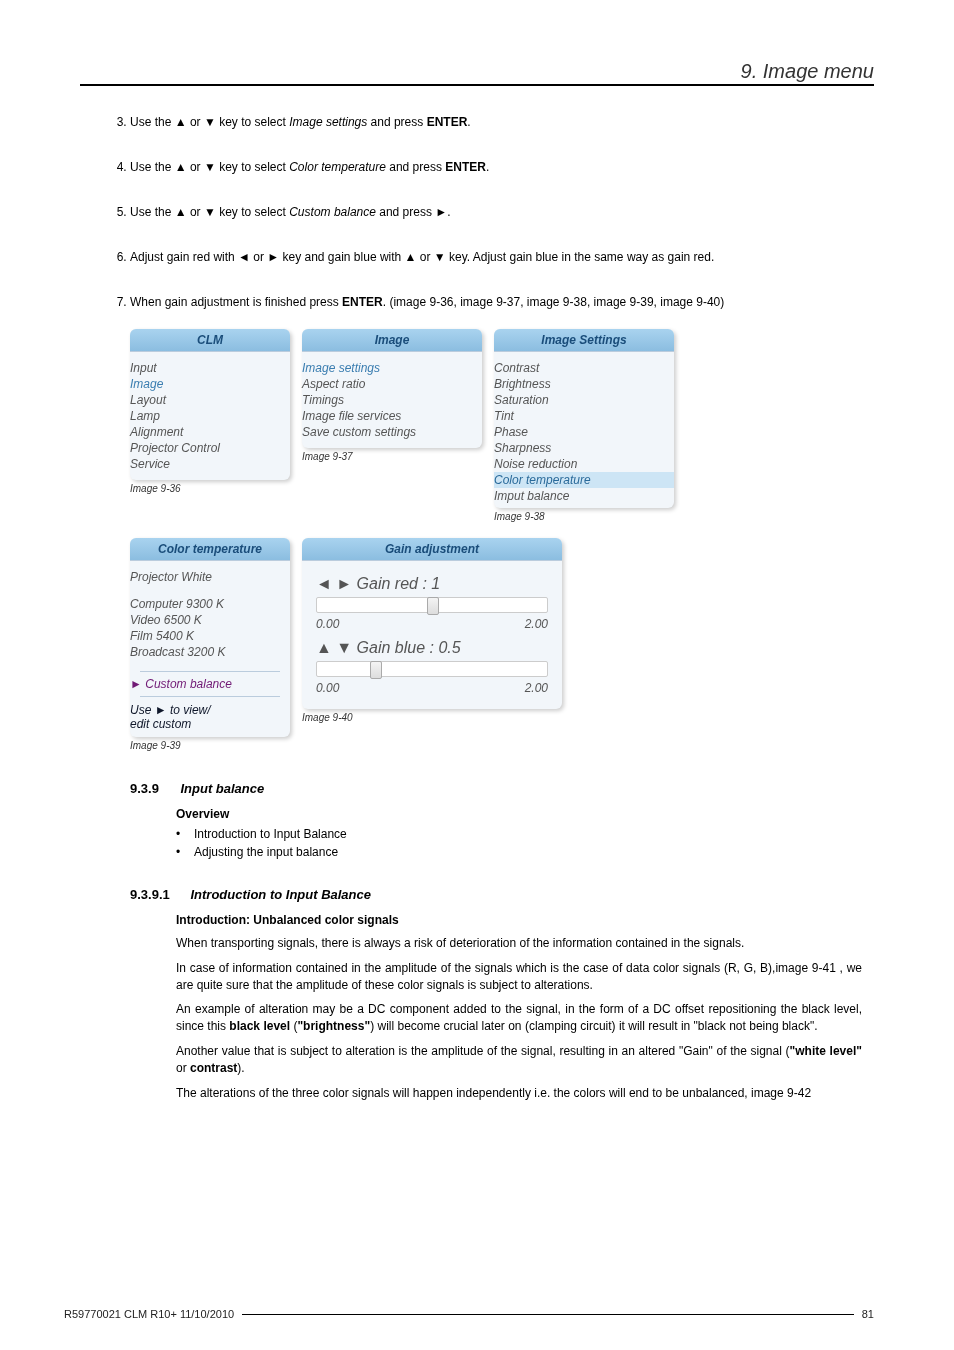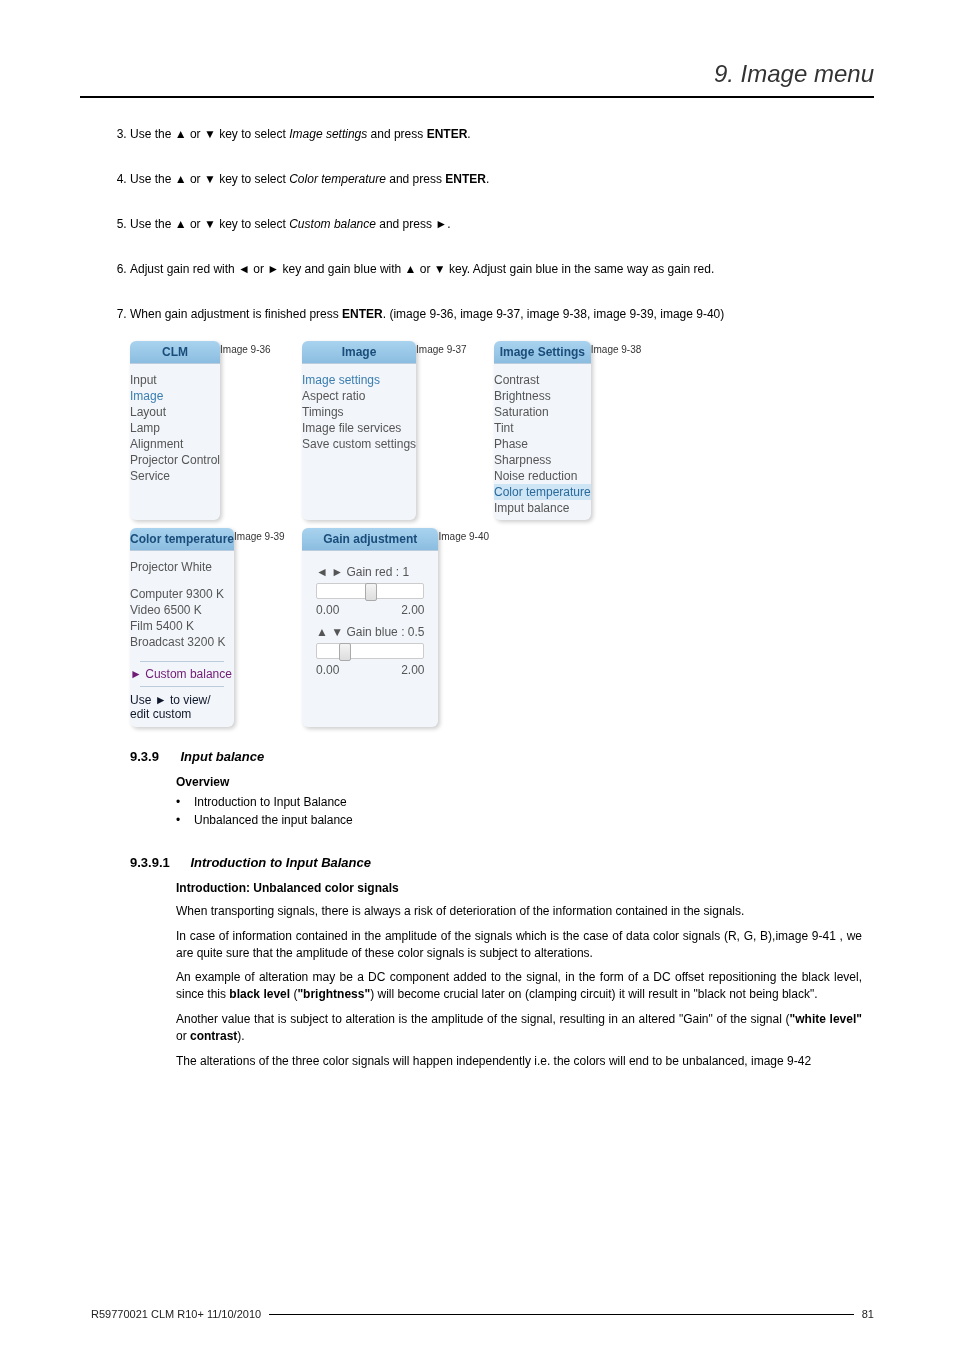--- a/index.html
+++ b/index.html
@@ -1,48 +1,48 @@
 <!DOCTYPE html>
 <html><head>
 <meta charset="utf-8">
 <style>
   html,body{margin:0;padding:0;background:#fff;font-family:Arial,Helvetica,sans-serif;color:#000;}
   .page{width:954px;min-height:1350px;box-sizing:border-box;padding:60px 80px 40px 80px;position:relative;}
-  .chapter-title{font-style:italic;font-size:24px;text-align:right;color:#333;margin-bottom:8px;}
+  .chapter-title{font-style:italic;font-size:20px;text-align:right;color:#333;margin-bottom:1px;}
   .hr{border-bottom:2px solid #000;margin-bottom:18px;}
   ol.steps{margin:0 0 18px 50px;padding:0;font-size:12px;line-height:1.5;}
   ol.steps li{margin-bottom:8px;margin-top:27px;}
   .steps .sub{margin:4px 0 0 0;}
   .tri{font-family:Arial;}
   .figrow{display:flex;gap:12px;margin-left:50px;margin-bottom:8px;}
   .panel{background:#f2f6fa;border-radius:6px;box-shadow:2px 2px 4px rgba(0,0,0,.2);font-size:12px;color:#555;box-sizing:border-box;}
   .panel-title{background:linear-gradient(#a9d3ef,#8bbde0);color:#1a4d7a;font-weight:bold;text-align:center;border-radius:6px 6px 0 0;padding:4px 0;border-bottom:1px solid #bcd;}
   .panel-items{padding:8px 0;text-align:left;}
   .panel-items div{padding:1px 0;}
   .hl{color:#3a7db0;}
   .hl-row{background:#cde5f5;color:#2a6a9a;}
   .figcap{font-size:10px;color:#333;margin:3px 0 8px 0;}
-  .col{display:flex;flex-direction:row;}
+  .col{display:flex;flex-direction:column;font-style:italic;}
   .divider{height:1px;background:#bcd;margin:2px 10px;}
   .note{color:#701a75;}
   .gain{padding:10px 14px 14px;}
-  .gain-label{font-size:12px;color:#555;margin:4px 0 4px 0;}
+  .gain-label{font-size:16px;color:#555;margin:4px 0 4px 0;}
   .slider{height:14px;background:#fff;border:1px solid #ccc;position:relative;border-radius:2px;margin-bottom:4px;}
   .slider-thumb{position:absolute;top:-1px;width:10px;height:16px;background:linear-gradient(#f4f4f4,#ddd);border:1px solid #aaa;border-radius:2px;}
   .slider-range{display:flex;justify-content:space-between;font-size:12px;color:#555;align-items:center;}
   .footer-hint{text-align:left;font-size:12px;color:#0f172a;padding:4px 0 6px;}
   .sec-num{font-weight:bold;font-size:13px;display:inline-block;width:46px;}
   .sec-row{margin:20px 0 6px 50px;}
   .sec-title{font-weight:bold;font-size:13px;font-style:italic;}
   .h-sub{font-weight:bold;font-size:12px;margin:10px 0 6px 96px;}
   ul.bul{margin:0 0 0 96px;padding:0;font-size:12px;list-style:none;}
   ul.bul li{margin-bottom:4px;}
   ul.bul li::before{content:"•";display:inline-block;width:18px;}
   .para{font-size:12px;margin:8px 12px 0 96px;line-height:1.4;text-align:justify;}
-  .pagefoot{position:absolute;bottom:30px;left:91px;right:80px;display:flex;align-items:center;font-size:11px;color:#222;}
+  .pagefoot{position:absolute;bottom:30px;left:64px;right:80px;display:flex;align-items:center;font-size:11px;color:#222;}
   .pagefoot .line{flex:1;height:1px;background:#000;margin:0 8px;}
   b{font-weight:bold;}
   i{font-style:italic;}
 </style>
 </head>
 <body>
 
 <div class="page">
   <div class="chapter-title">9. Image menu</div>
   <div class="hr"></div>
@@ -164,21 +164,21 @@
     </div>
   </div>
 
   <div class="sec-row" style="margin-left:50px;">
     <span class="sec-num">9.3.9</span>
     <span class="sec-title">Input balance</span>
   </div>
   <div class="h-sub">Overview</div>
   <ul class="bul">
     <li>Introduction to Input Balance</li>
-    <li>Unbalanced the input balance</li>
+    <li>Adjusting the input balance</li>
   </ul>
 
   <div class="sec-row" style="margin-left:50px;margin-top:26px;">
     <span class="sec-num" style="width:56px;">9.3.9.1</span>
     <span class="sec-title">Introduction to Input Balance</span>
   </div>
   <div class="h-sub">Introduction:  Unbalanced color signals</div>
   <div class="para">When transporting signals, there is always a risk of deterioration of the information contained in the signals.</div>
   <div class="para">In case of information contained in the amplitude of the signals which is the case of data color signals (R, G, B),image 9-41 , we are quite sure that the amplitude of these color signals is subject to alterations.</div>
   <div class="para">

